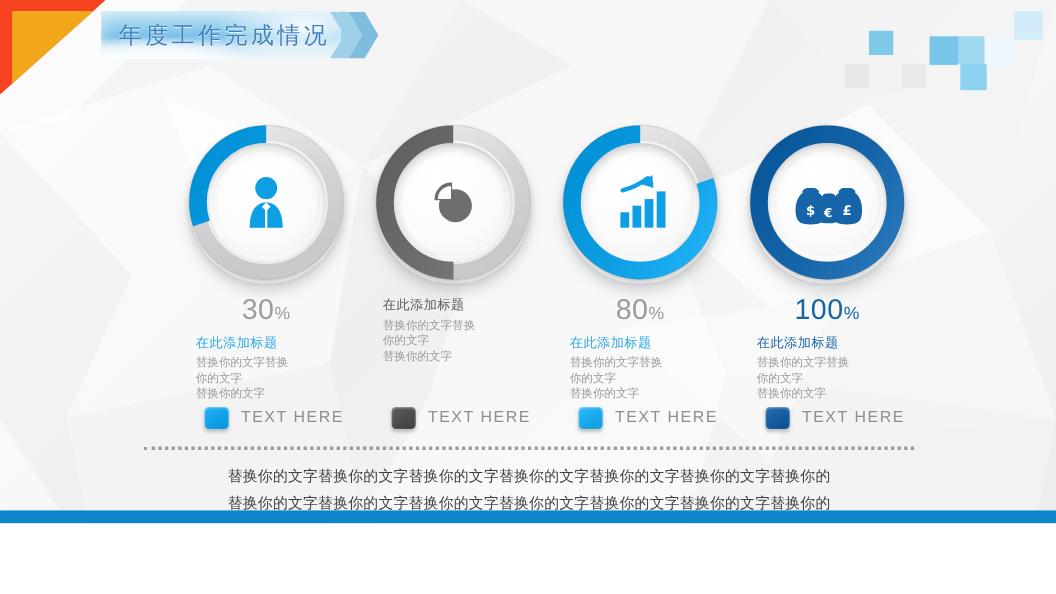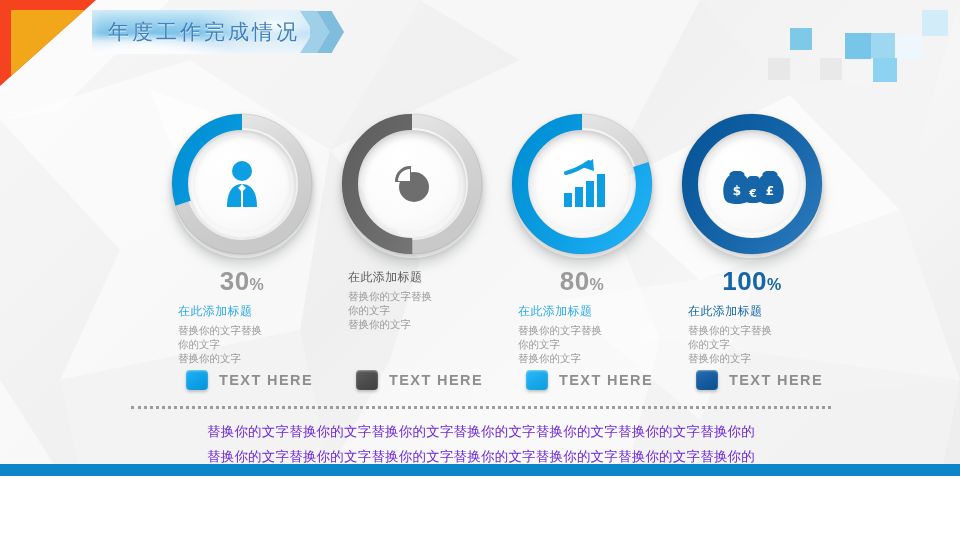--- a/index.html
+++ b/index.html
@@ -121,21 +121,21 @@
     display: flex;
     align-items: center;
     justify-content: center;
   }
   .icon-holder { width: 64px; height: 54px; display: block; }
 
   
   .pct {
     margin-top: 8px;
     font-size: 26px;
-    font-weight: 700;
+    font-weight: 400;
     letter-spacing: 0.5px;
     line-height: 1;
   }
   .pct .sym { font-size: 16px; }
   .sub-title {
     margin-top: 9px;
     font-size: 12px;
     font-family: Liberation Serif, serif;
     letter-spacing: 0.4px;
     text-align: left;
@@ -169,41 +169,40 @@
     width: 22px; height: 20px;
     border-radius: 4px;
     box-shadow: 0 2px 3px rgba(130,130,130,0.45),
                 inset 0 1px 2px rgba(255,255,255,0.45);
   }
   .legend-label {
     font-size: 14.5px;
     color: #8e8e8e;
     letter-spacing: 1.4px;
     white-space: nowrap;
-    font-weight: bold;
   }
 
   
   .divider {
     position: absolute;
     left: 131px; top: 406px;
     width: 700px;
     height: 0;
     border-top: 3px dotted #8d8d8d;
     opacity: 0.85;
   }
 
   
   .footer-para {
     position: absolute;
     left: 131px; top: 420px;
     width: 700px;
     text-align: center;
-    color: #6d28d9;
-    font-family: Liberation Mono, monospace;
+    color: #404040;
+    font-family: Liberation Sans, sans-serif;
     font-size: 13.5px;
     line-height: 25px;
     letter-spacing: 0.2px;
   }
 
   
   .bottom-bar {
     position: absolute;
     left: 0; bottom: 0;
     width: 960px; height: 12px;

